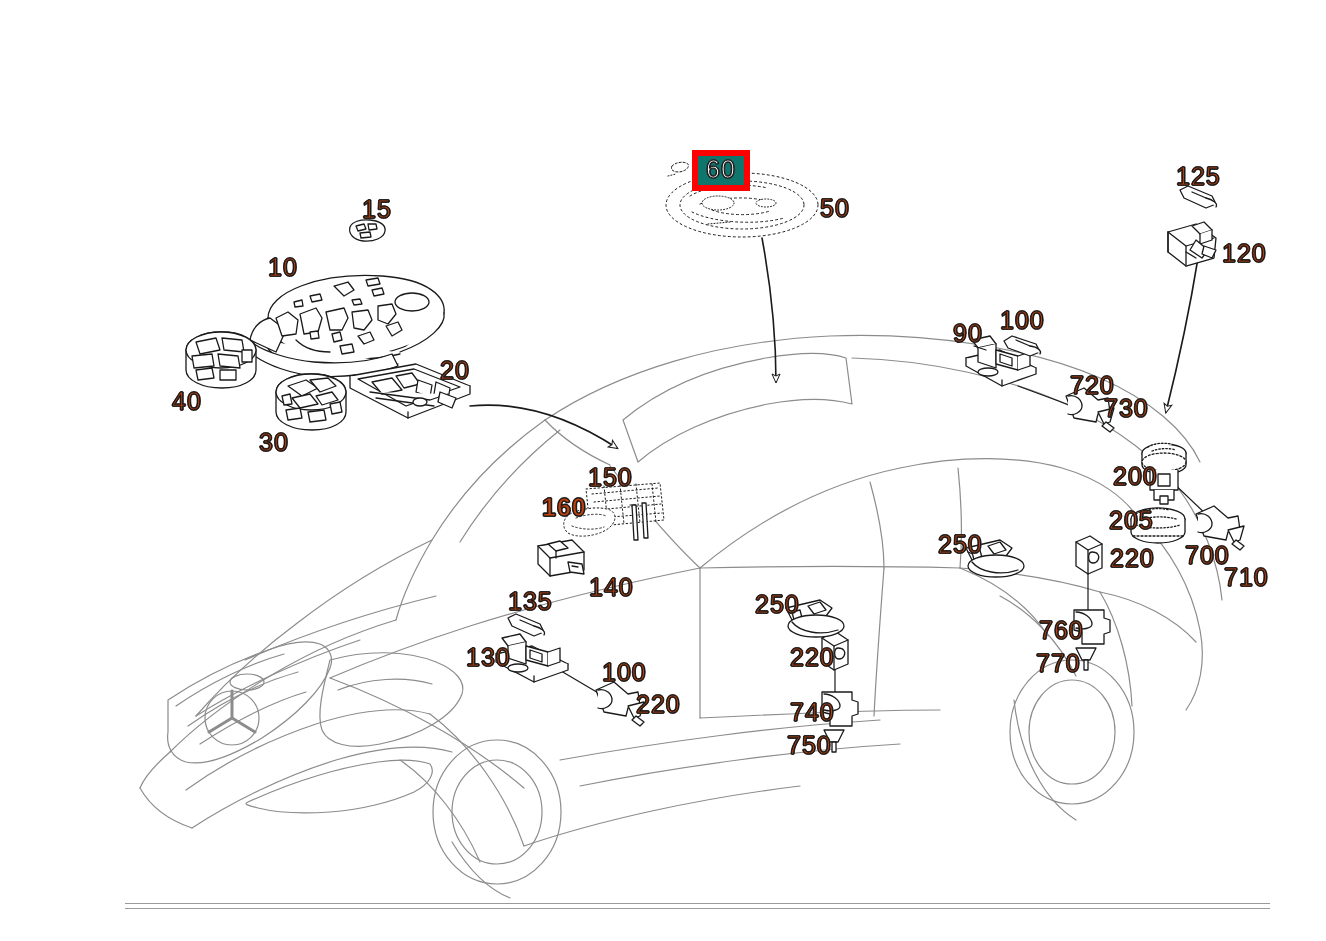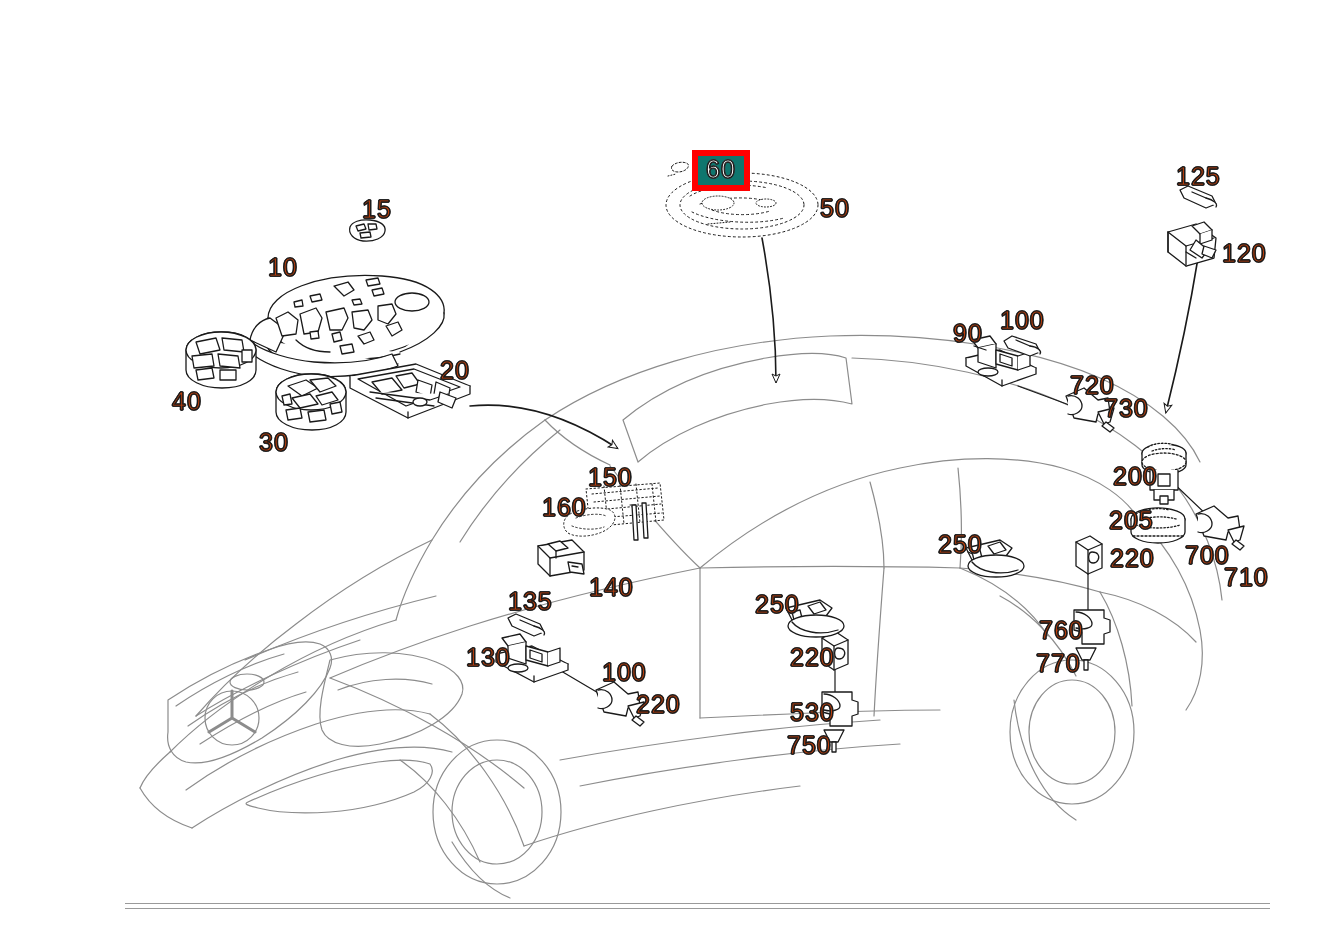--- a/index.html
+++ b/index.html
@@ -488,26 +488,26 @@
       <div class="callout" style="left: 1070px; top: 373px;">720</div>
       <div class="callout" style="left: 1104px; top: 396px;">730</div>
       <div class="callout" style="left: 1113px; top: 464px;">200</div>
       <div class="callout" style="left: 1109px; top: 508px;">205</div>
       <div class="callout" style="left: 1185px; top: 543px;">700</div>
       <div class="callout" style="left: 1224px; top: 565px;">710</div>
       <div class="callout" style="left: 1110px; top: 546px;">220</div>
       <div class="callout" style="left: 1039px; top: 618px;">760</div>
       <div class="callout" style="left: 1036px; top: 651px;">770</div>
       <div class="callout" style="left: 588px; top: 465px;">150</div>
-      <div class="callout" style="left: 542px; top: 495px;">160</div>
+      <div class="callout" style="left: 542px; top: 495px; font-weight: bold;">160</div>
       <div class="callout" style="left: 589px; top: 575px;">140</div>
       <div class="callout" style="left: 508px; top: 589px;">135</div>
       <div class="callout" style="left: 466px; top: 645px;">130</div>
       <div class="callout" style="left: 602px; top: 660px;">100</div>
       <div class="callout" style="left: 636px; top: 692px;">220</div>
       <div class="callout" style="left: 938px; top: 532px;">250</div>
       <div class="callout" style="left: 755px; top: 592px;">250</div>
       <div class="callout" style="left: 790px; top: 645px;">220</div>
-      <div class="callout" style="left: 790px; top: 700px;">530</div>
+      <div class="callout" style="left: 790px; top: 700px;">740</div>
       <div class="callout" style="left: 787px; top: 733px;">750</div>
     </div>
 
 </div>
 
 </body></html>

